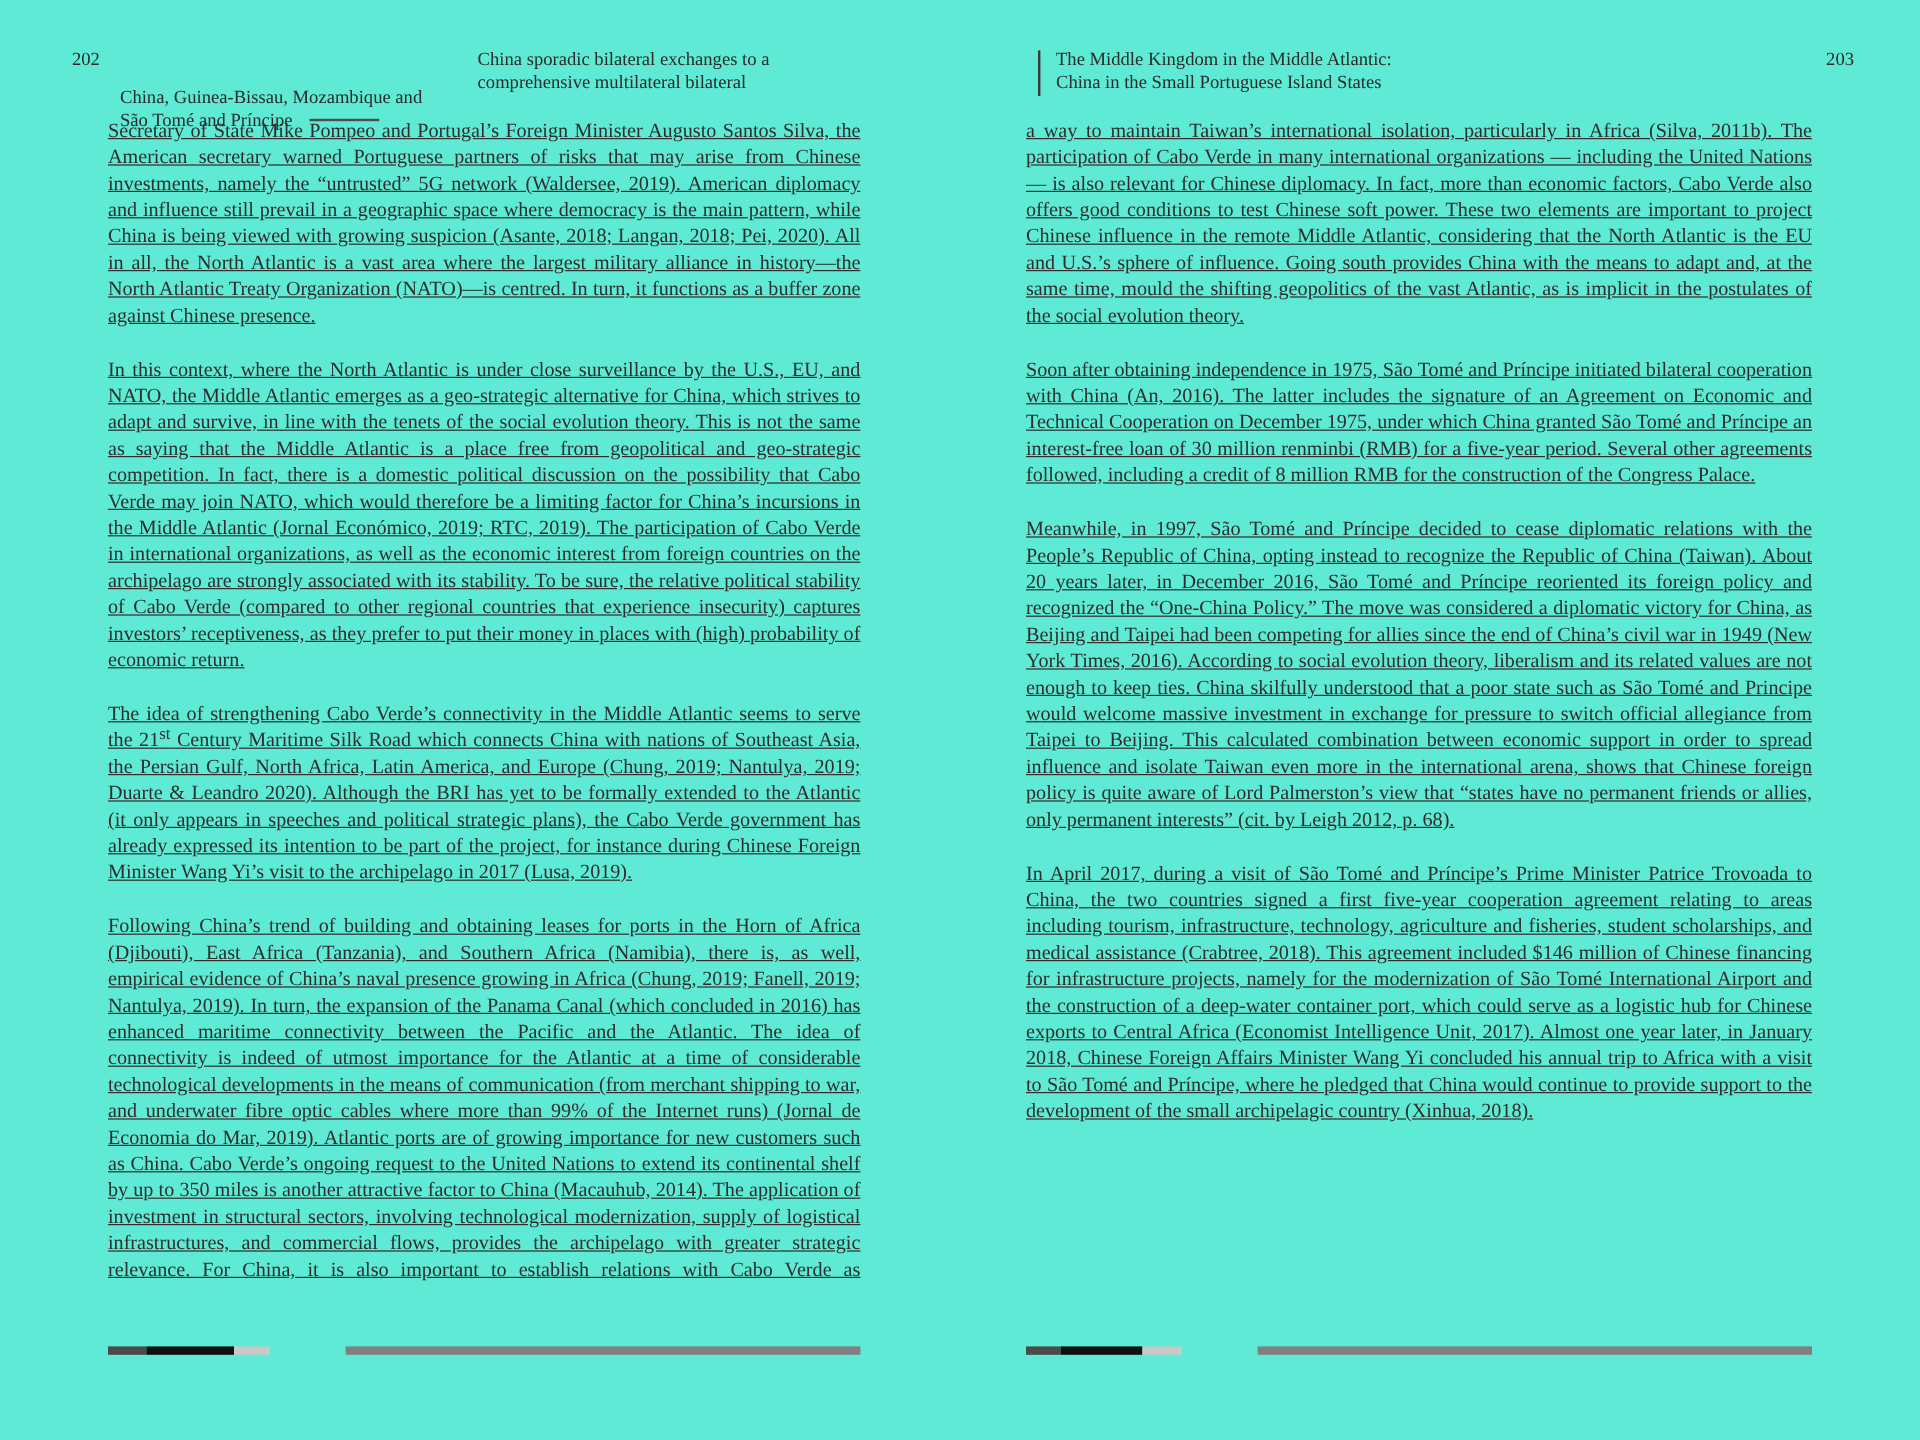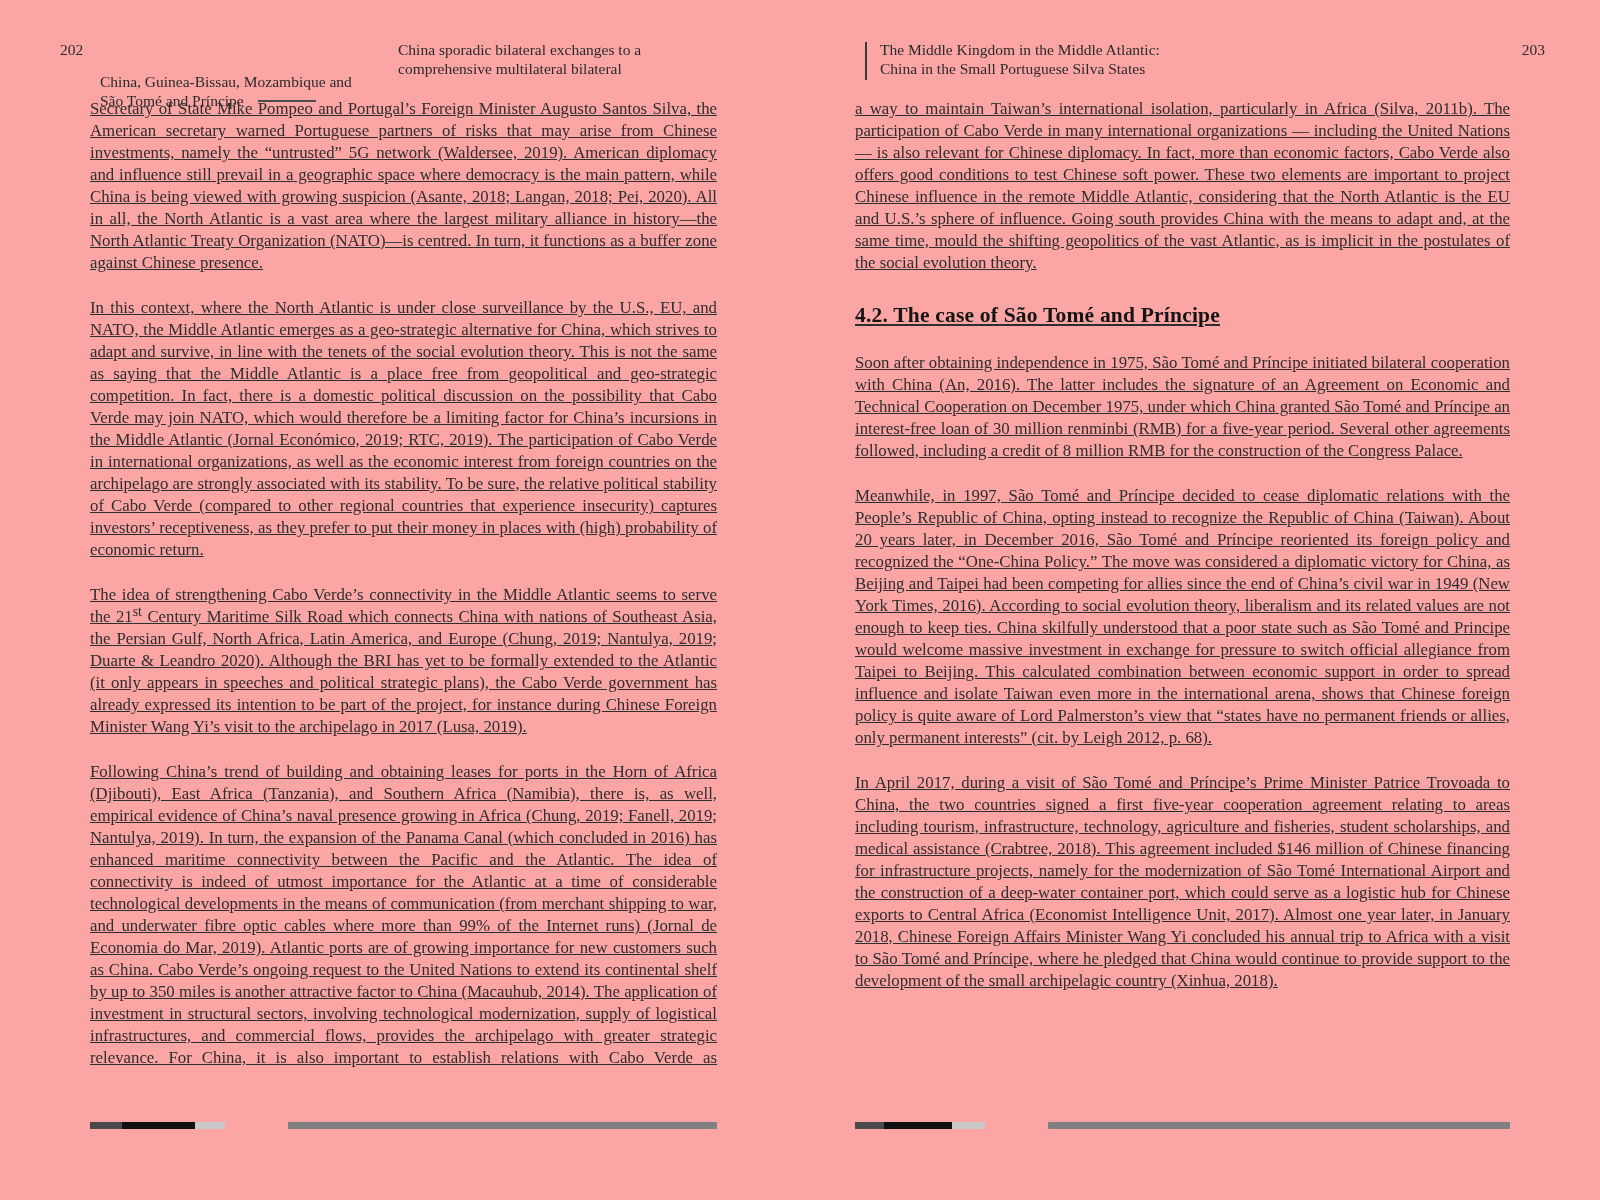--- a/index.html
+++ b/index.html
@@ -4,21 +4,21 @@
 <style>
   html, body {
     margin: 0;
     padding: 0;
     background: #ffffff;
   }
   .spread {
     position: relative;
     width: 1600px;
     height: 1200px;
-    background: #fca5a5;
+    background: #5eead4;
     font-family: "Liberation Serif", "DejaVu Serif", serif;
     color: #2e2e2e;
     overflow: hidden;
   }
   .page {
     position: absolute;
     top: 0;
     height: 1200px;
   }
   .page.left  { left: 90px;  width: 627px; }
@@ -169,28 +169,27 @@
       <div class="seg long"></div>
     </footer>
   </section>
 
   <section class="page right">
 
     <header class="page-header">
       <span class="header-vrule"></span>
       <div class="running-c">
         <span>The Middle Kingdom in the Middle Atlantic:</span><br>
-        <span>China in the Small Portuguese Silva States</span>
+        <span>China in the Small Portuguese Island States</span>
       </div>
       <span class="pagenum-right">203</span>
     </header>
 
     <div class="page-body">
       <p>a way to maintain Taiwan’s international isolation, particularly in Africa (Silva, 2011b). The participation of Cabo Verde in many international organizations — including the United Nations — is also relevant for Chinese diplomacy. In fact, more than economic factors, Cabo Verde also offers good conditions to test Chinese soft power. These two elements are important to project Chinese influence in the remote Middle Atlantic, considering that the North Atlantic is the EU and U.S.’s sphere of influence. Going south provides China with the means to adapt and, at the same time, mould the shifting geopolitics of the vast Atlantic, as is implicit in the postulates of the social evolution theory.</p>
-      <h2 class="section-heading">4.2. The case of São Tomé and Príncipe</h2>
       <p>Soon after obtaining independence in 1975, São Tomé and Príncipe initiated bilateral cooperation with China (An, 2016). The latter includes the signature of an Agreement on Economic and Technical Cooperation on December 1975, under which China granted São Tomé and Príncipe an interest-free loan of 30 million renminbi (RMB) for a five-year period. Several other agreements followed, including a credit of 8 million RMB for the construction of the Congress Palace.</p>
       <p>Meanwhile, in 1997, São Tomé and Príncipe decided to cease diplomatic relations with the People’s Republic of China, opting instead to recognize the Republic of China (Taiwan). About 20 years later, in December 2016, São Tomé and Príncipe reoriented its foreign policy and recognized the “One-China Policy.” The move was considered a diplomatic victory for China, as Beijing and Taipei had been competing for allies since the end of China’s civil war in 1949 (New York Times, 2016). According to social evolution theory, liberalism and its related values are not enough to keep ties. China skilfully understood that a poor state such as São Tomé and Principe would welcome massive investment in exchange for pressure to switch official allegiance from Taipei to Beijing. This calculated combination between economic support in order to spread influence and isolate Taiwan even more in the international arena, shows that Chinese foreign policy is quite aware of Lord Palmerston’s view that “states have no permanent friends or allies, only permanent interests” (cit. by Leigh 2012, p. 68).</p>
       <p>In April 2017, during a visit of São Tomé and Príncipe’s Prime Minister Patrice Trovoada to China, the two countries signed a first five-year cooperation agreement relating to areas including tourism, infrastructure, technology, agriculture and fisheries, student scholarships, and medical assistance (Crabtree, 2018). This agreement included $146 million of Chinese financing for infrastructure projects, namely for the modernization of São Tomé International Airport and the construction of a deep-water container port, which could serve as a logistic hub for Chinese exports to Central Africa (Economist Intelligence Unit, 2017). Almost one year later, in January 2018, Chinese Foreign Affairs Minister Wang Yi concluded his annual trip to Africa with a visit to São Tomé and Príncipe, where he pledged that China would continue to provide support to the development of the small archipelagic country (Xinhua, 2018).</p>
     </div>
 
     <footer class="footer-bar">
       <div class="seg dark"></div>
       <div class="seg black"></div>
       <div class="seg light"></div>
       <div class="seg gap"></div>

